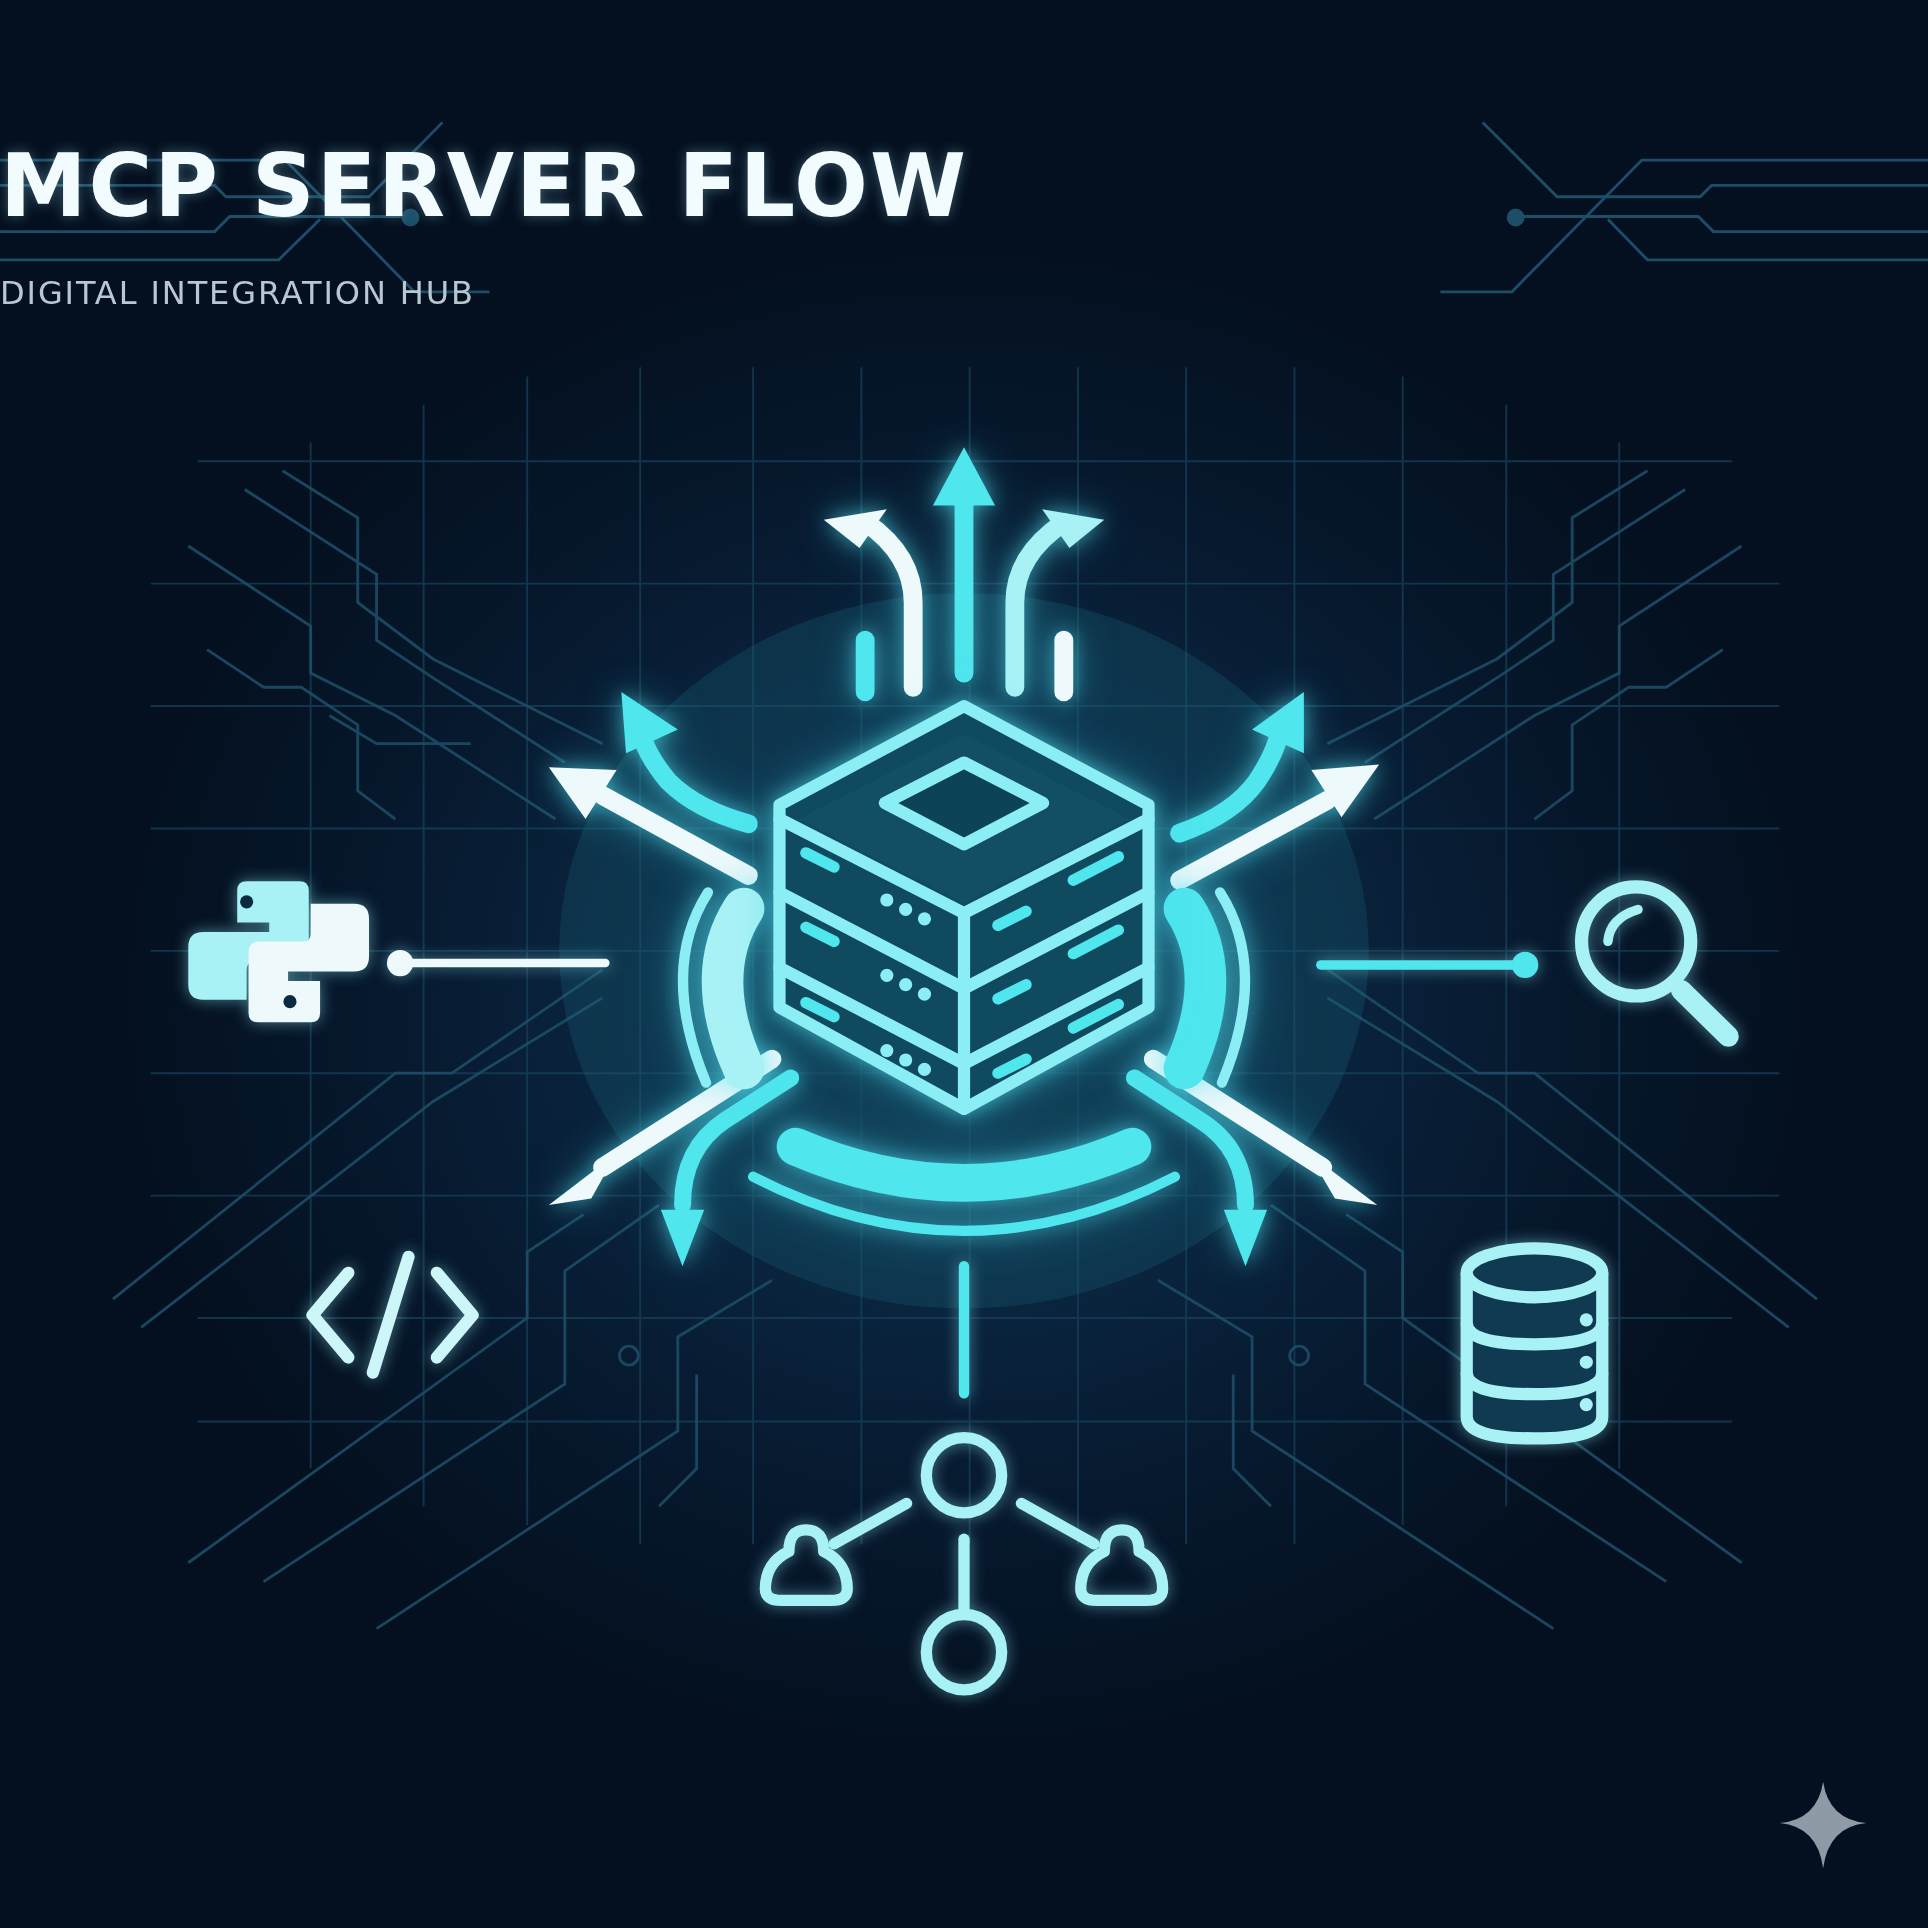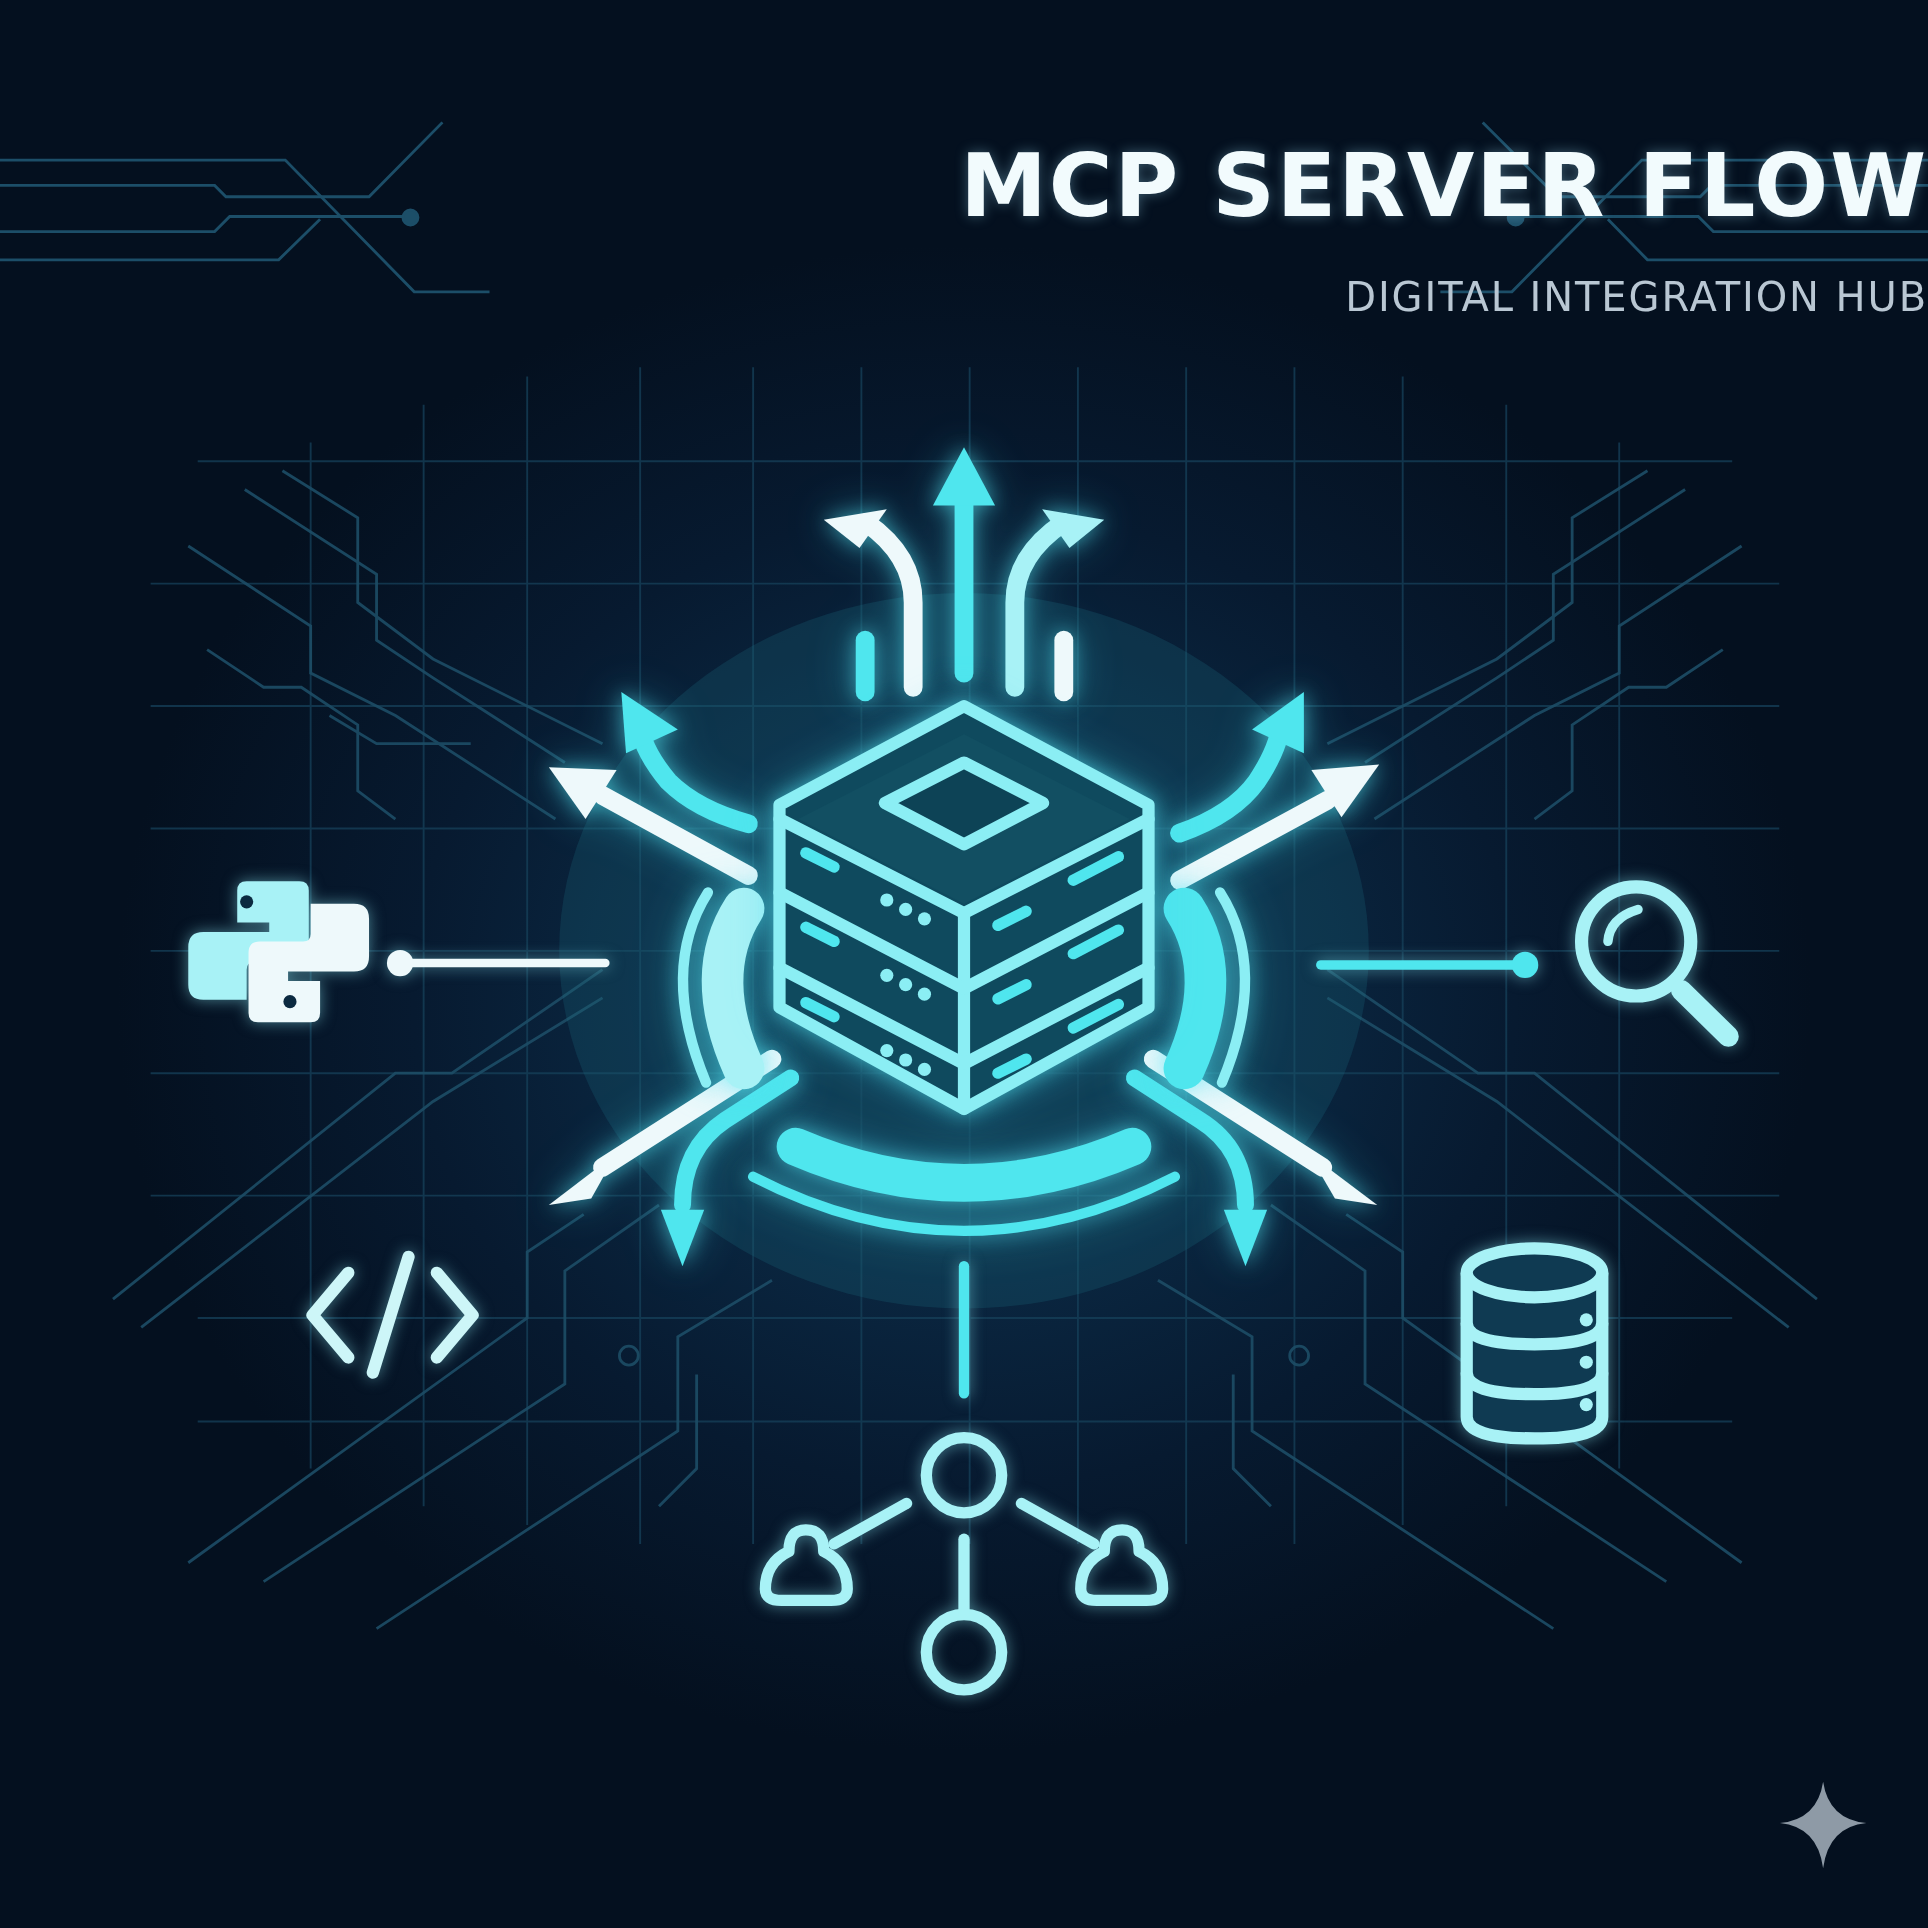--- a/index.html
+++ b/index.html
@@ -1,23 +1,23 @@
 <!DOCTYPE html>
 <html style="font-size:15px"><head>
   <meta charset="utf-8">
   <style>
     html, body { margin: 0; padding: 0; background: #061427; }
     body { width: 1928px; height: 1928px; overflow: hidden; position: relative;
            font-family: "DejaVu Sans", "Liberation Sans", sans-serif; }
     .bg { position: absolute; inset: 0;
           background: radial-gradient(ellipse 847px 753px at 964px 998px, #0f3a52 0%, #0a2640 38%, #071a30 65%, #04101f 100%); }
-    .title-block { position: absolute; left: 0; right: 0; top: 143px; text-align: right; z-index: 5; }
+    .title-block { position: absolute; left: 0; right: 0; top: 143px; text-align: left; z-index: 5; }
     .title { color: #f2fbfd; font-size: 87px; font-weight: bold; letter-spacing: 1.9px;
              text-shadow: 0 0 13px rgba(160,230,255,0.35); line-height: 1; }
-    .subtitle { margin-top: 47px; color: #b9c7d3; font-size: 40px; letter-spacing: 1.9px; line-height: 1; }
+    .subtitle { margin-top: 47px; color: #b9c7d3; font-size: 32px; letter-spacing: 1.9px; line-height: 1; }
     svg.scene { position: absolute; left: 0; top: 0; width: 1928px; height: 1928px; }
     .glow { filter: drop-shadow(0 0 10px rgba(90,235,245,0.55)) drop-shadow(0 0 22px rgba(60,210,235,0.35)); }
     .glow-soft { filter: drop-shadow(0 0 8px rgba(140,235,245,0.5)); }
     .sparkle { position: absolute; left: 1778px; top: 1778px; width: 94px; height: 94px; }
   </style>
 </head>
 <body>
 
 <div class="bg"></div>
 

